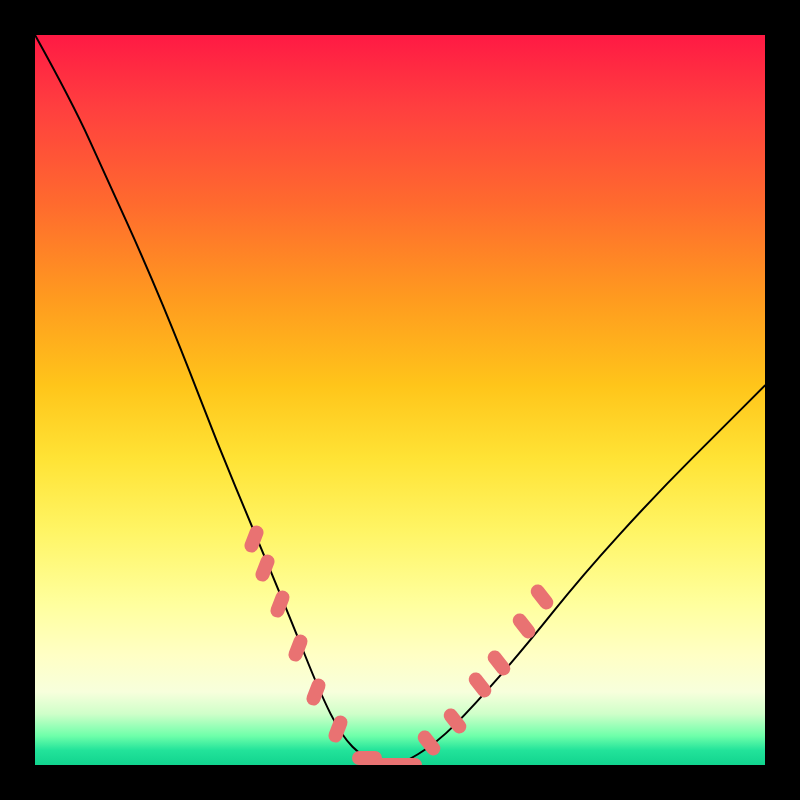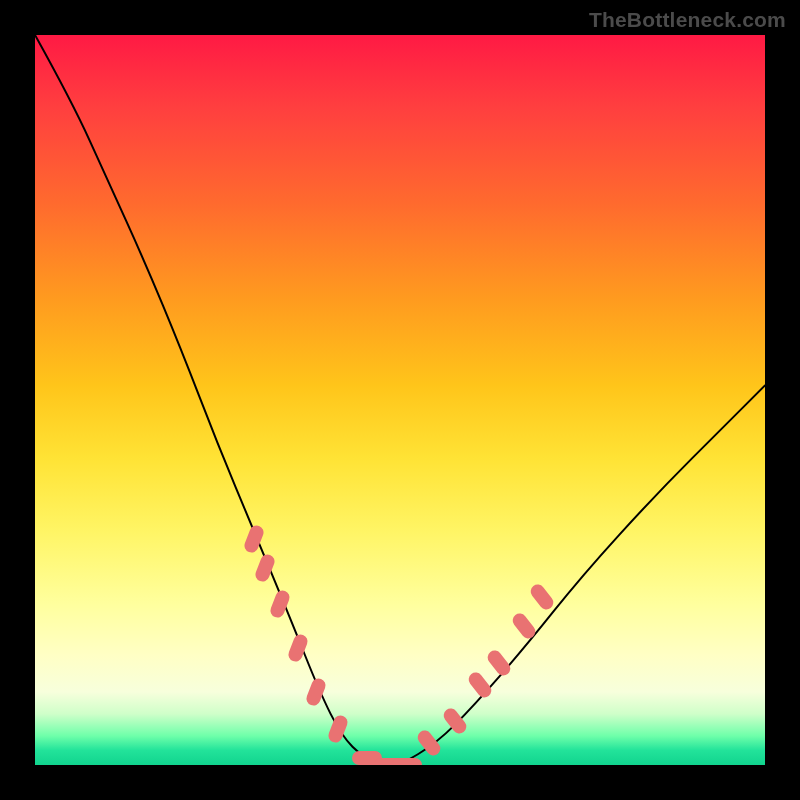--- a/index.html
+++ b/index.html
@@ -89,14 +89,13 @@
       <div class="segment" style="width: 30px; height: 14px; left: 317.15px; top: 715.7px; transform: rotate(0deg);"></div>
       <div class="segment" style="width: 30px; height: 14px; left: 339.05px; top: 723px; transform: rotate(0deg);"></div>
       <div class="segment" style="width: 30px; height: 14px; left: 357.3px; top: 723px; transform: rotate(0deg);"></div>
       <div class="segment" style="width: 28px; height: 14px; left: 380.2px; top: 701.1px; transform: rotate(52deg);"></div>
       <div class="segment" style="width: 28px; height: 14px; left: 405.75px; top: 679.2px; transform: rotate(52deg);"></div>
       <div class="segment" style="width: 28px; height: 14px; left: 431.3px; top: 642.7px; transform: rotate(52deg);"></div>
       <div class="segment" style="width: 28px; height: 14px; left: 449.55px; top: 620.8px; transform: rotate(52deg);"></div>
       <div class="segment" style="width: 28px; height: 14px; left: 475.1px; top: 584.3px; transform: rotate(52deg);"></div>
       <div class="segment" style="width: 28px; height: 14px; left: 493.35px; top: 555.1px; transform: rotate(52deg);"></div>
     </div>
-  <div class="watermark">TheBottleneck.com</div>
 </div>
 
 </body></html>

